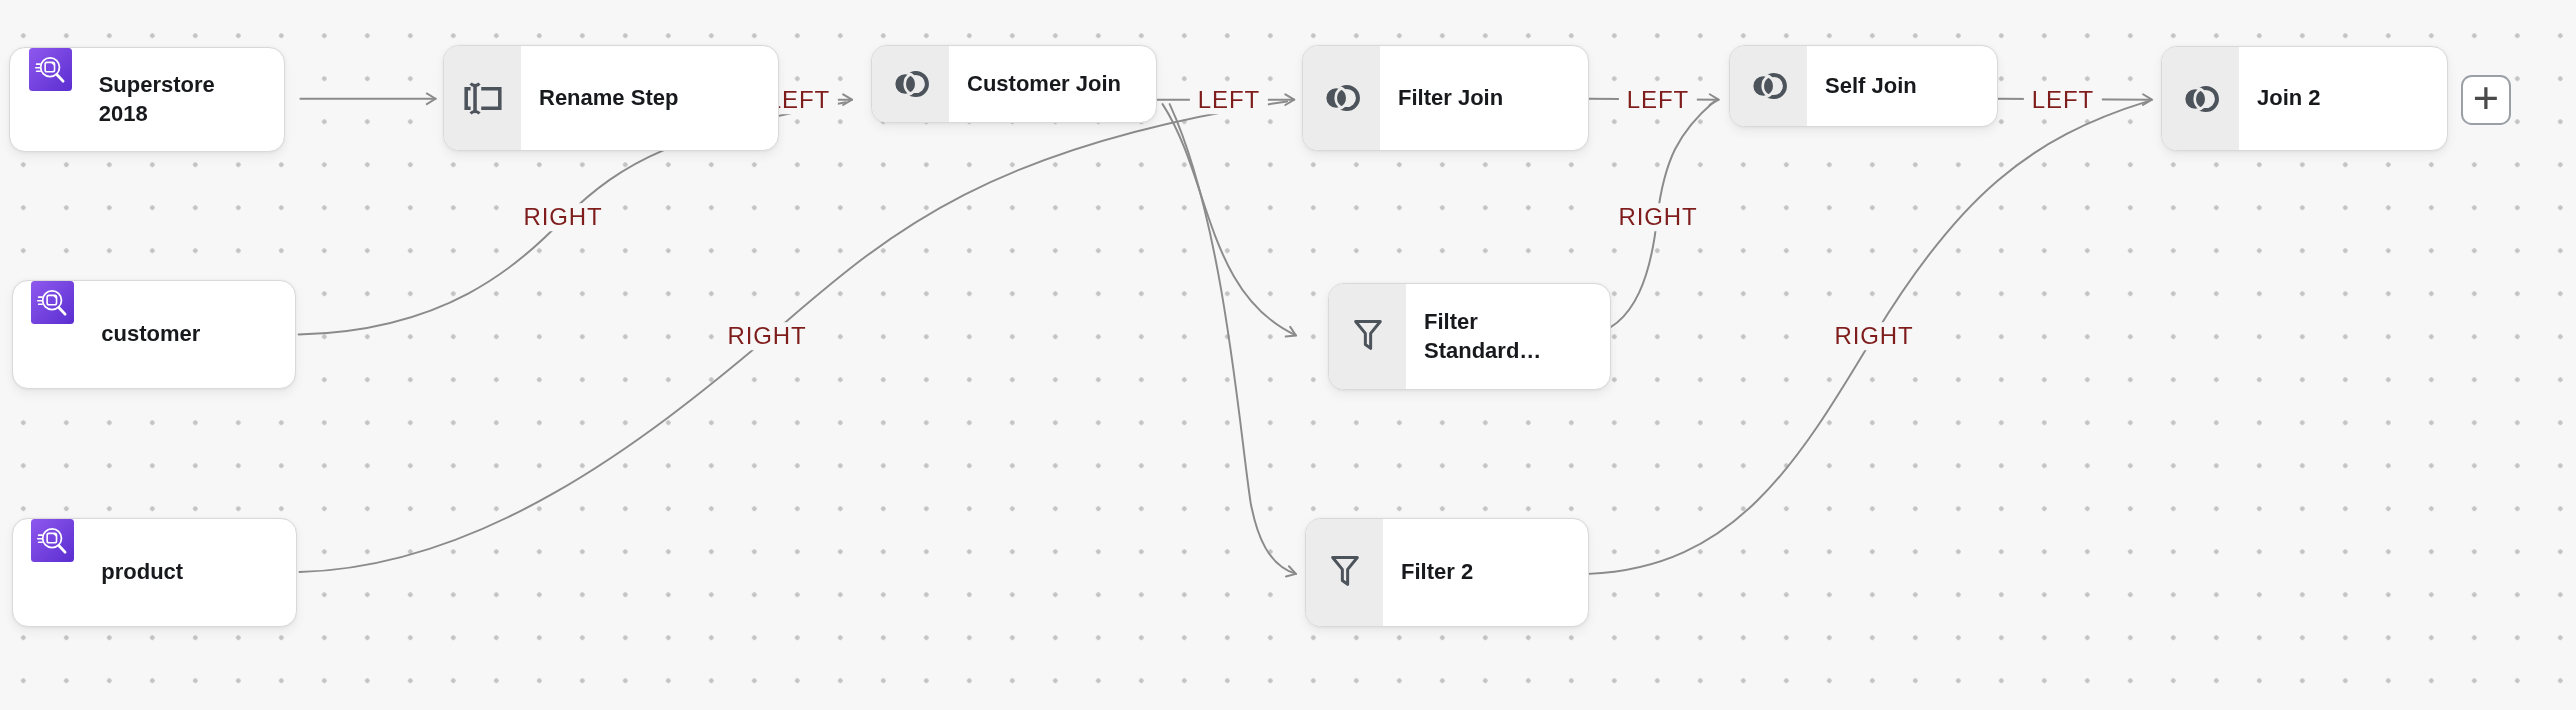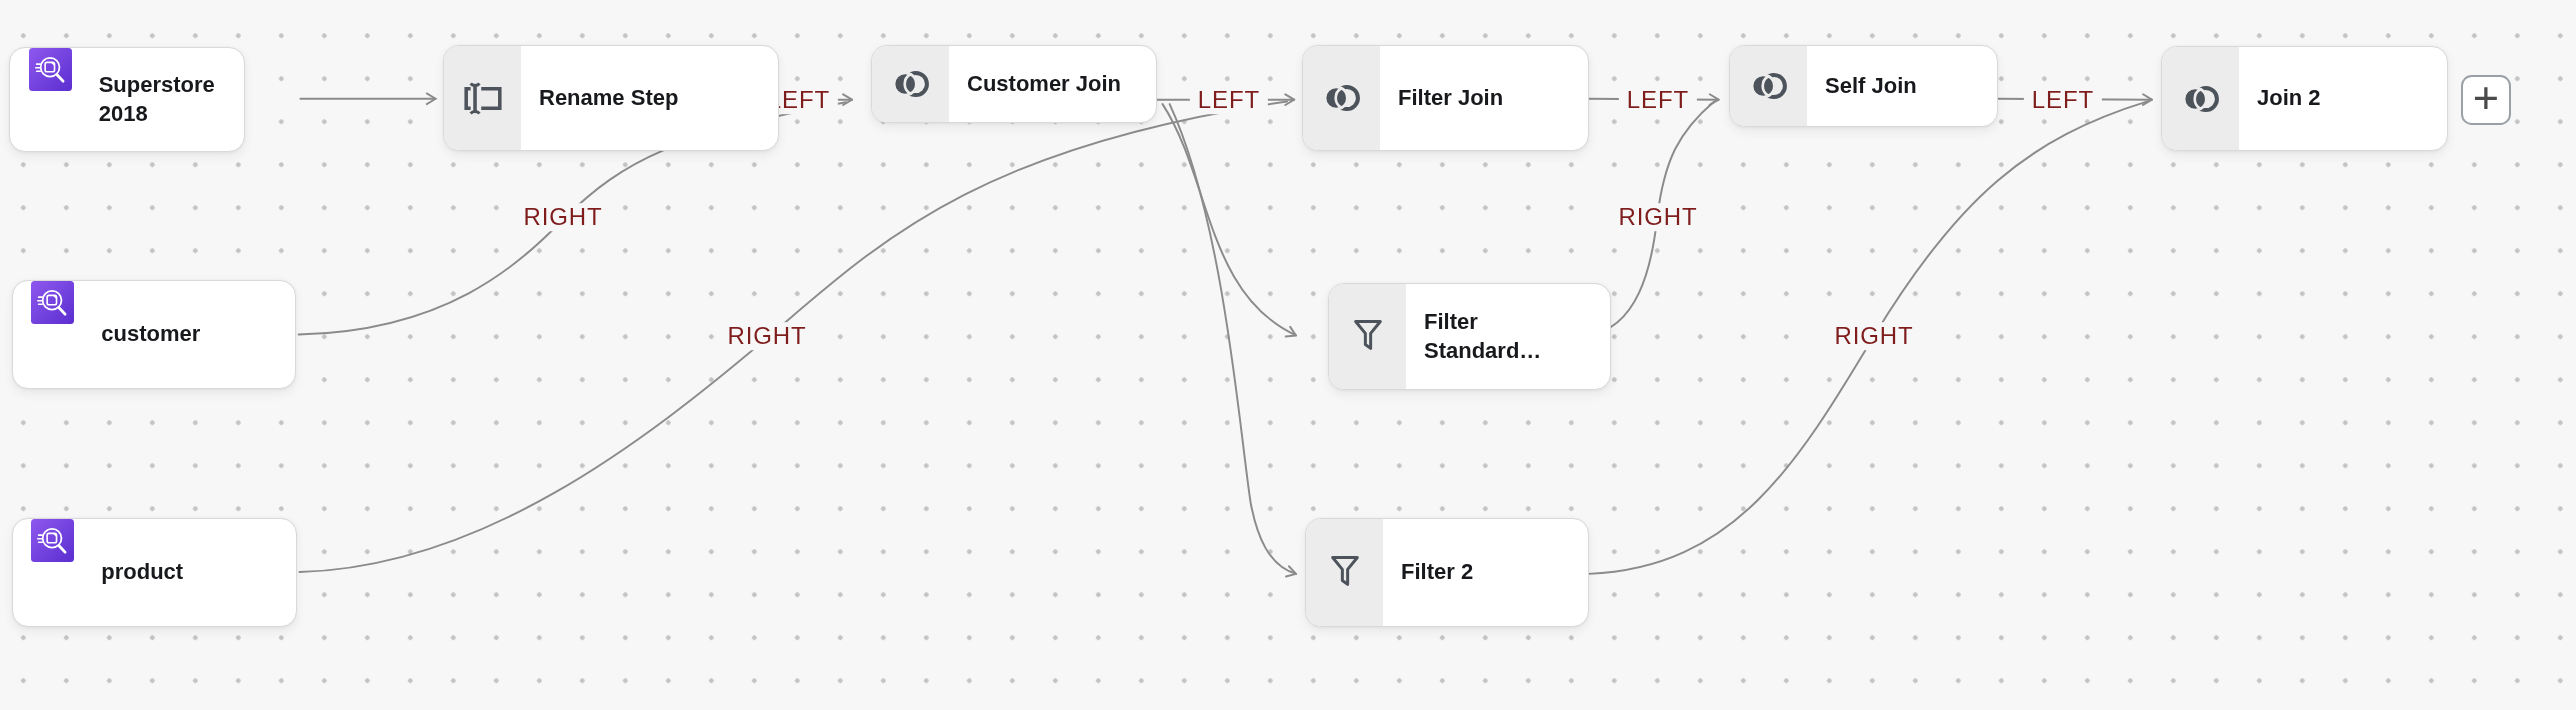--- a/index.html
+++ b/index.html
@@ -82,21 +82,21 @@
 
   <button class="add-node-btn">+</button>
 <div class="edge-label" style="left: 799px; top: 100px;">LEFT</div>
     <div class="edge-label" style="left: 563px; top: 217px;">RIGHT</div>
     <div class="edge-label" style="left: 1229px; top: 100px;">LEFT</div>
     <div class="edge-label" style="left: 767px; top: 336px;">RIGHT</div>
     <div class="edge-label" style="left: 1658px; top: 100px;">LEFT</div>
     <div class="edge-label" style="left: 1658px; top: 217px;">RIGHT</div>
     <div class="edge-label" style="left: 2063px; top: 100px;">LEFT</div>
     <div class="edge-label" style="left: 1874px; top: 336px;">RIGHT</div>
-    <div class="node dataset" style="left: 9px; top: 47px; width: 236px; height: 105px;">
+    <div class="node dataset" style="left: 9px; top: 47px; width: 276px; height: 105px;">
       <span><svg class="dataset-badge" width="43" height="43" viewBox="0 0 48 48">
           <rect x="0" y="0" width="48" height="48" rx="4" fill="url(#dsgrad)"></rect>
           <g fill="none" stroke="#ffffff">
             <circle cx="23.5" cy="21.5" r="10.5" stroke-width="2"></circle>
             <path d="M31,29.5 L38,37" stroke-width="3.2" stroke-linecap="round"></path>
             <rect x="18" y="16" width="10.5" height="10.5" rx="2" stroke-width="1.8"></rect>
             <path d="M25.5,16 l3.2,3.2" stroke-width="1.8"></path>
             <g stroke-width="1.8" stroke-linecap="round">
               <path d="M8.5,18 h4"></path>
               <path d="M7.5,22 h5"></path>

